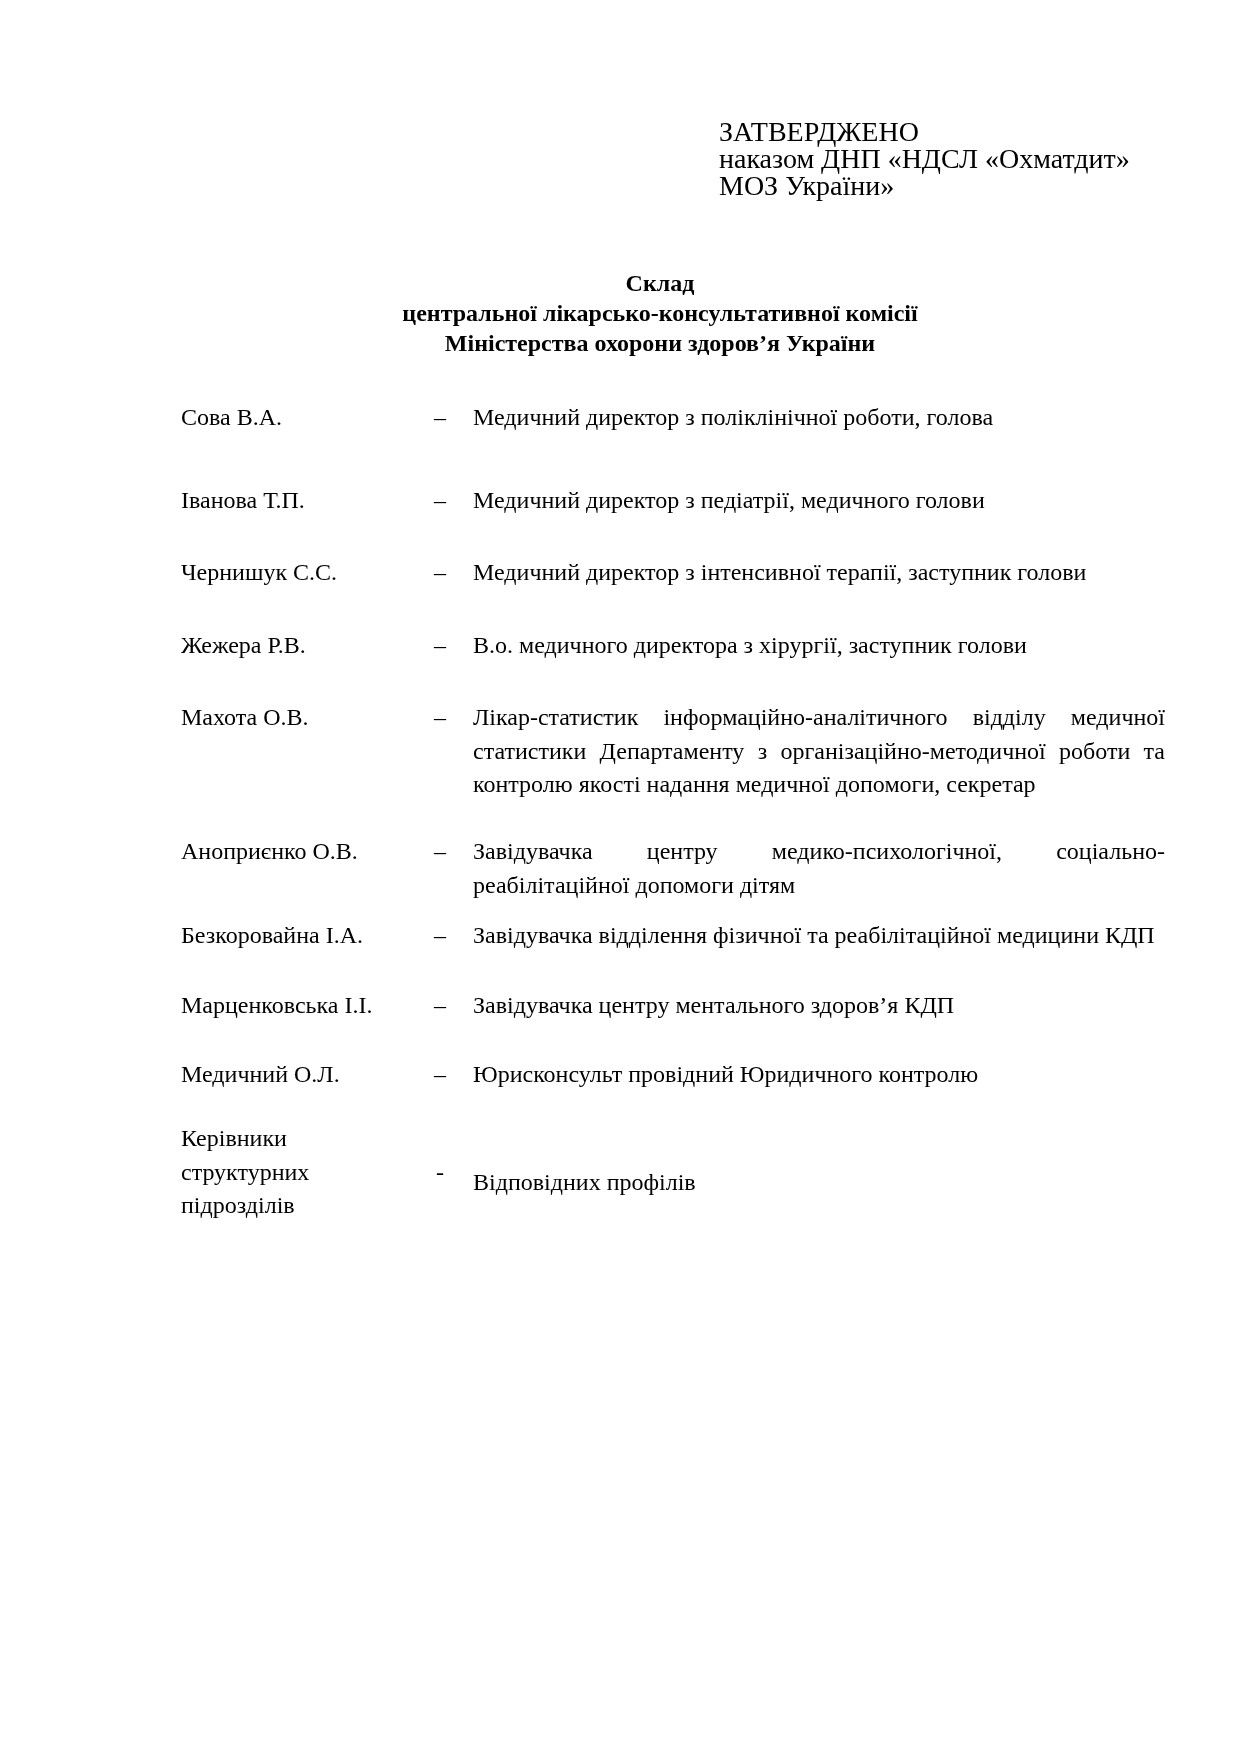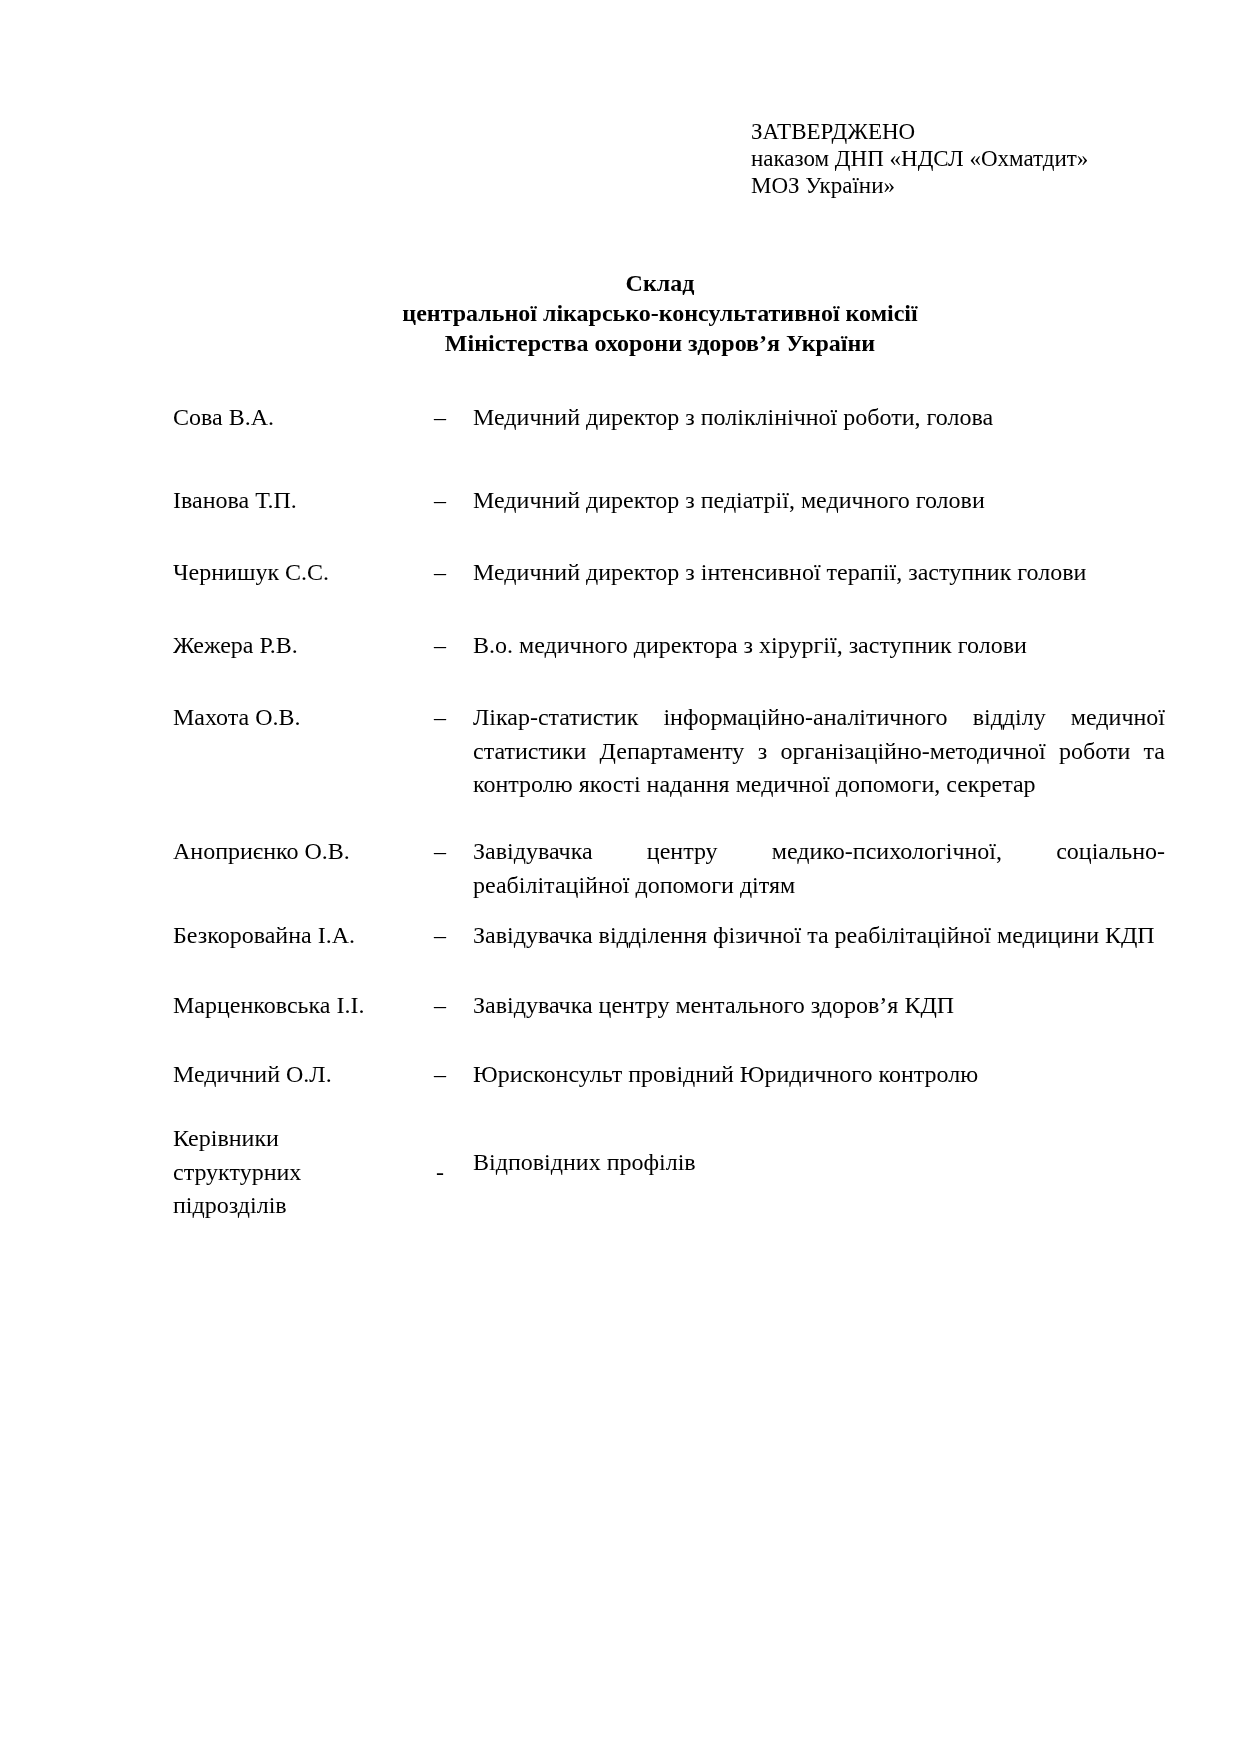--- a/index.html
+++ b/index.html
@@ -1,23 +1,23 @@
 <!DOCTYPE html>
 <html><head>
 <meta charset="utf-8">
 <style>
   html, body { margin: 0; padding: 0; background: #ffffff; }
   body { width: 1241px; height: 1755px; position: relative; font-family: "Liberation Serif", "DejaVu Serif", serif; color: #000; overflow: hidden; }
-  .approval { position: absolute; left: 751px; top: 118px; font-size: 23px; line-height: 27px; }
+  .approval { position: absolute; left: 719px; top: 118px; font-size: 28px; line-height: 27px; }
   .approval div { white-space: nowrap; }
   .title { position: absolute; left: 0; width: 1320px; top: 268px; text-align: center; font-weight: bold; font-size: 24px; line-height: 30px; }
   .title div { white-space: nowrap; }
   .members { position: absolute; left: 165px; top: 401px; width: 1000px; font-size: 24px; line-height: 33.5px; }
   .row { position: absolute; left: 0; width: 1000px; }
-  .name { position: absolute; left: 8px; width: 255px; }
+  .name { position: absolute; left: 16px; width: 255px; }
   .dash { position: absolute; left: 265px; width: 20px; text-align: center; }
   .role { position: absolute; left: 308px; width: 692px; text-align: justify; text-align-last: left; }
 </style>
 </head>
 <body>
 
 <div class="approval">
   <div>ЗАТВЕРДЖЕНО</div>
   <div>наказом ДНП «НДСЛ «Охматдит»</div>
   <div>МОЗ України»</div>
@@ -71,15 +71,15 @@
     <div class="role">Завідувачка центру ментального здоров’я КДП</div>
   </div>
   <div class="row" style="top:657px">
     <div class="name">Медичний О.Л.</div>
     <div class="dash">–</div>
     <div class="role">Юрисконсульт провідний Юридичного контролю</div>
   </div>
   <div class="row" style="top:721px">
     <div class="name" style="width:150px">Керівники структурних підрозділів</div>
     <div class="dash" style="top:34px">-</div>
-    <div class="role" style="top:24px">Відповідних профілів</div>
+    <div class="role" style="top:44px">Відповідних профілів</div>
   </div>
 </div>
 
 </body></html>

